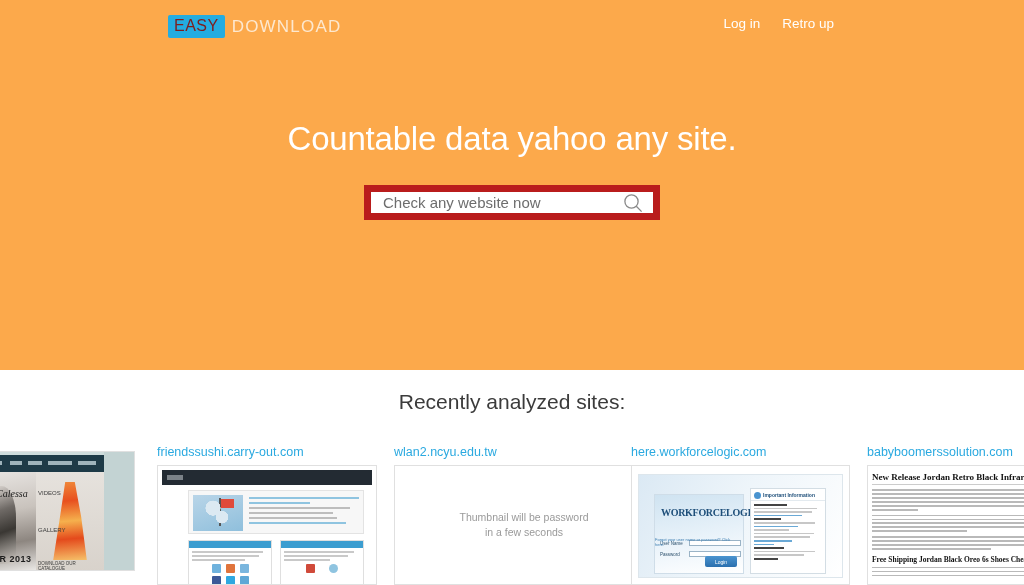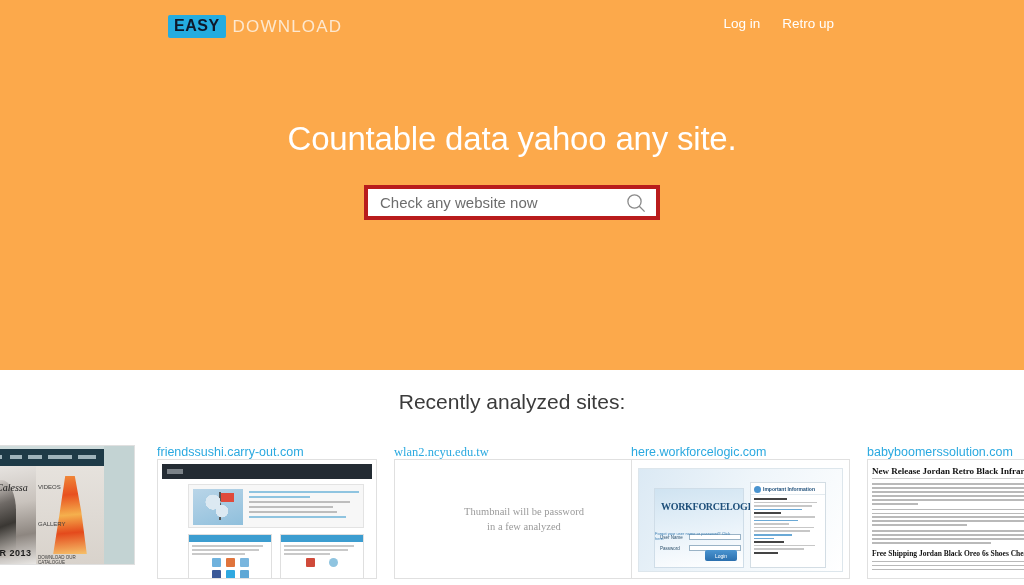--- a/index.html
+++ b/index.html
@@ -22,22 +22,22 @@
     width: 1024px; height: 52px;
   }
 
   .logo {
     position: absolute; left: 168px; top: 14px;
     display: flex; align-items: center;
     height: 24px;
   }
   .logo-badge {
     background: #24ace0;
-    color: #0f172a;
-    font-size: 16px; font-weight: bold;
+    color: #7f1d1d;
+    font-size: 16px; font-weight: normal;
     letter-spacing: 0.5px;
     padding: 3px 6px 4px 6px;
     line-height: 1;
     border-radius: 2px;
   }
   .logo-word {
     color: #fde8cf;
     font-size: 17px;
     letter-spacing: 1.2px;
     margin-left: 7px;
@@ -62,21 +62,21 @@
     color: #ffffff;
     font-size: 33px;
     font-weight: 400;
     letter-spacing: -0.2px;
   }
 
   .searchwrap {
     position: absolute; left: 364px; top: 185px;
     width: 296px; height: 35px;
     background: #ffffff;
-    border: 4px solid #b91c1c;
+    border: 7px solid #b91c1c;
     display: flex; align-items: center;
   }
   .searchwrap input {
     flex: 1;
     height: 33px;
     border: none; outline: none;
     font-family: "Liberation Sans", sans-serif;
     font-size: 15px;
     color: #555;
     padding: 0 12px;
@@ -103,33 +103,34 @@
     position: absolute; top: 0;
     width: 160px;
   }
   .card-link {
     display: block;
     color: #2aa9e0;
     font-size: 12.5px;
     text-decoration: none;
     white-space: nowrap;
     line-height: 14px;
+    margin-bottom: 6px;
   }
   .thumb {
     width: 100%; height: 120px;
     border: 1px solid #e0e0e0;
     background: #ffffff;
     overflow: hidden;
     position: relative;
   }
 
   
   .c0 { left: -25px; width: 160px; }
   .c1 { left: 157px; width: 220px; }
-  .c2 { left: 394px; width: 260px; font-family: Liberation Serif, serif; }
+  .c2 { left: 394px; width: 260px; }
   .c3 { left: 631px; width: 219px; }
   .c4 { left: 867px; width: 185px; }
 
   .c0 .card-link, .c1 .card-link { }
 
   
   .t0-bg { position:absolute; inset:0; background:#cfdcdc; }
   .t0-nav { position:absolute; left:0; top:3px; width:128px; height:17px; background:#1e3a47; }
   .t0-nav span {
     position:absolute; top:6px; height:4px; background:#9fb3bb;
@@ -374,21 +375,21 @@
       </div>
     </div>
   </div>
 
   <div class="card c2">
     <a class="card-link" href="#">wlan2.ncyu.edu.tw</a>
     <div class="thumb">
       <div class="t2">
         <div>
           <div>Thumbnail will be password</div>
-          <div>in a few analyzed</div>
+          <div>in a few seconds</div>
         </div>
       </div>
     </div>
   </div>
 
   <div class="card c3">
     <a class="card-link" href="#">here.workforcelogic.com</a>
     <div class="thumb">
       <div class="t3">
         <div class="t3-bg"></div>

